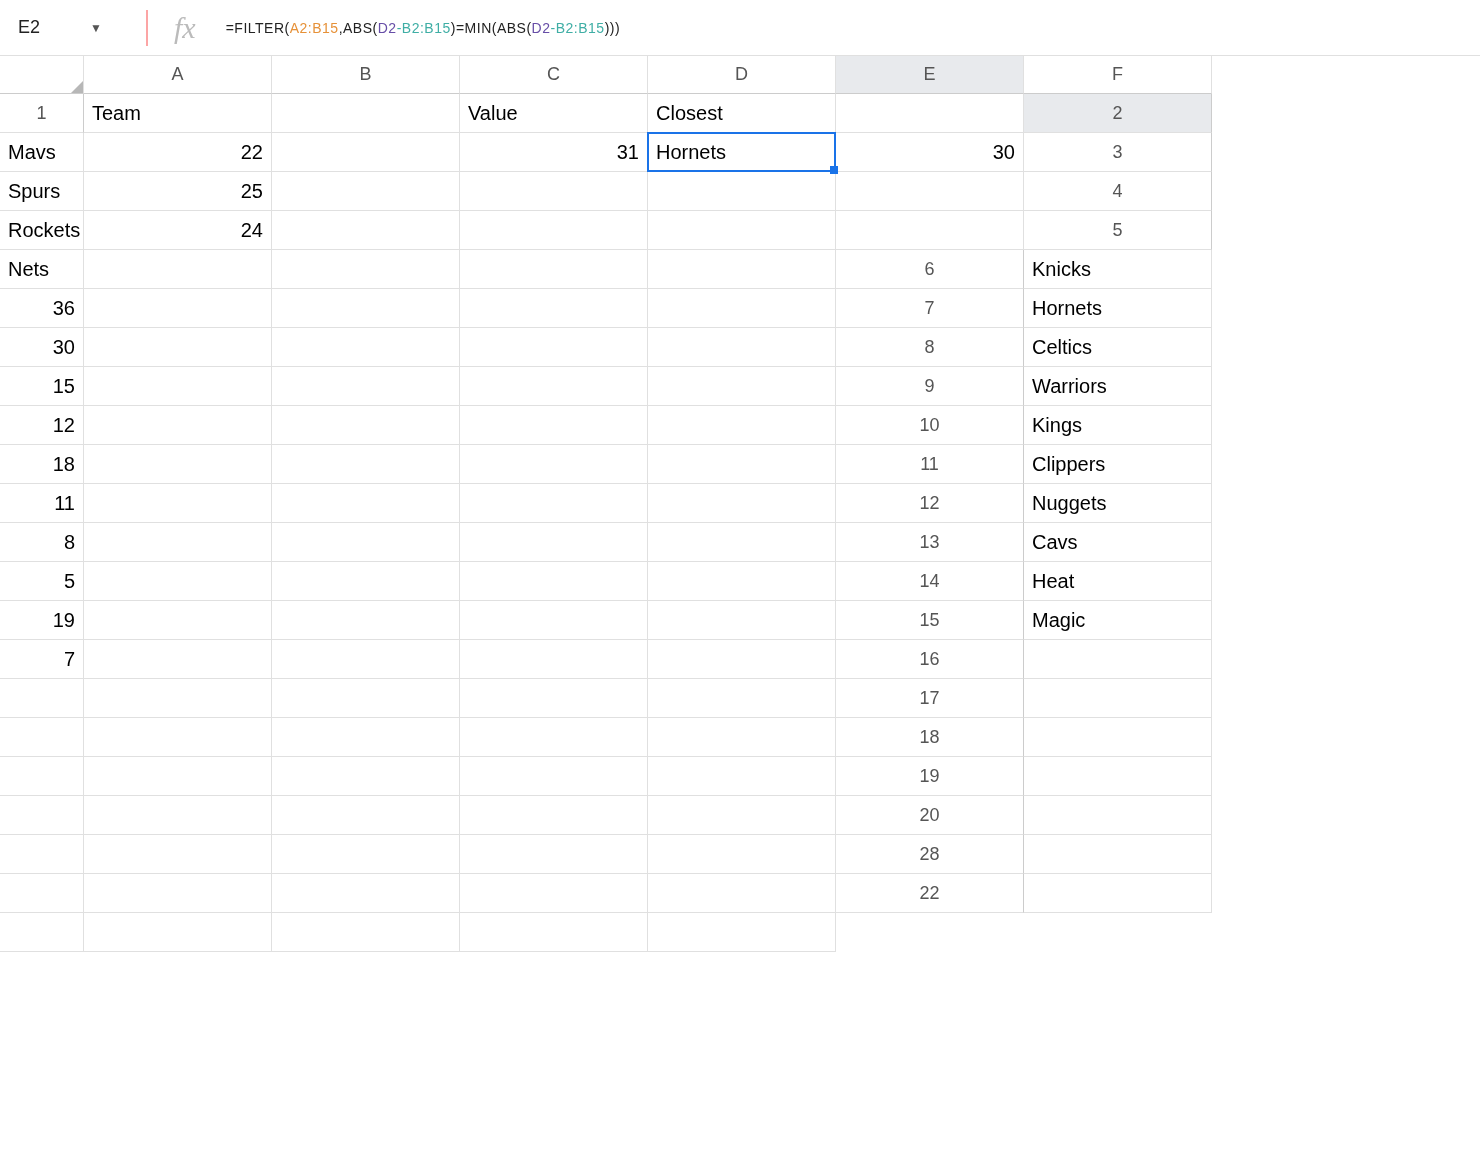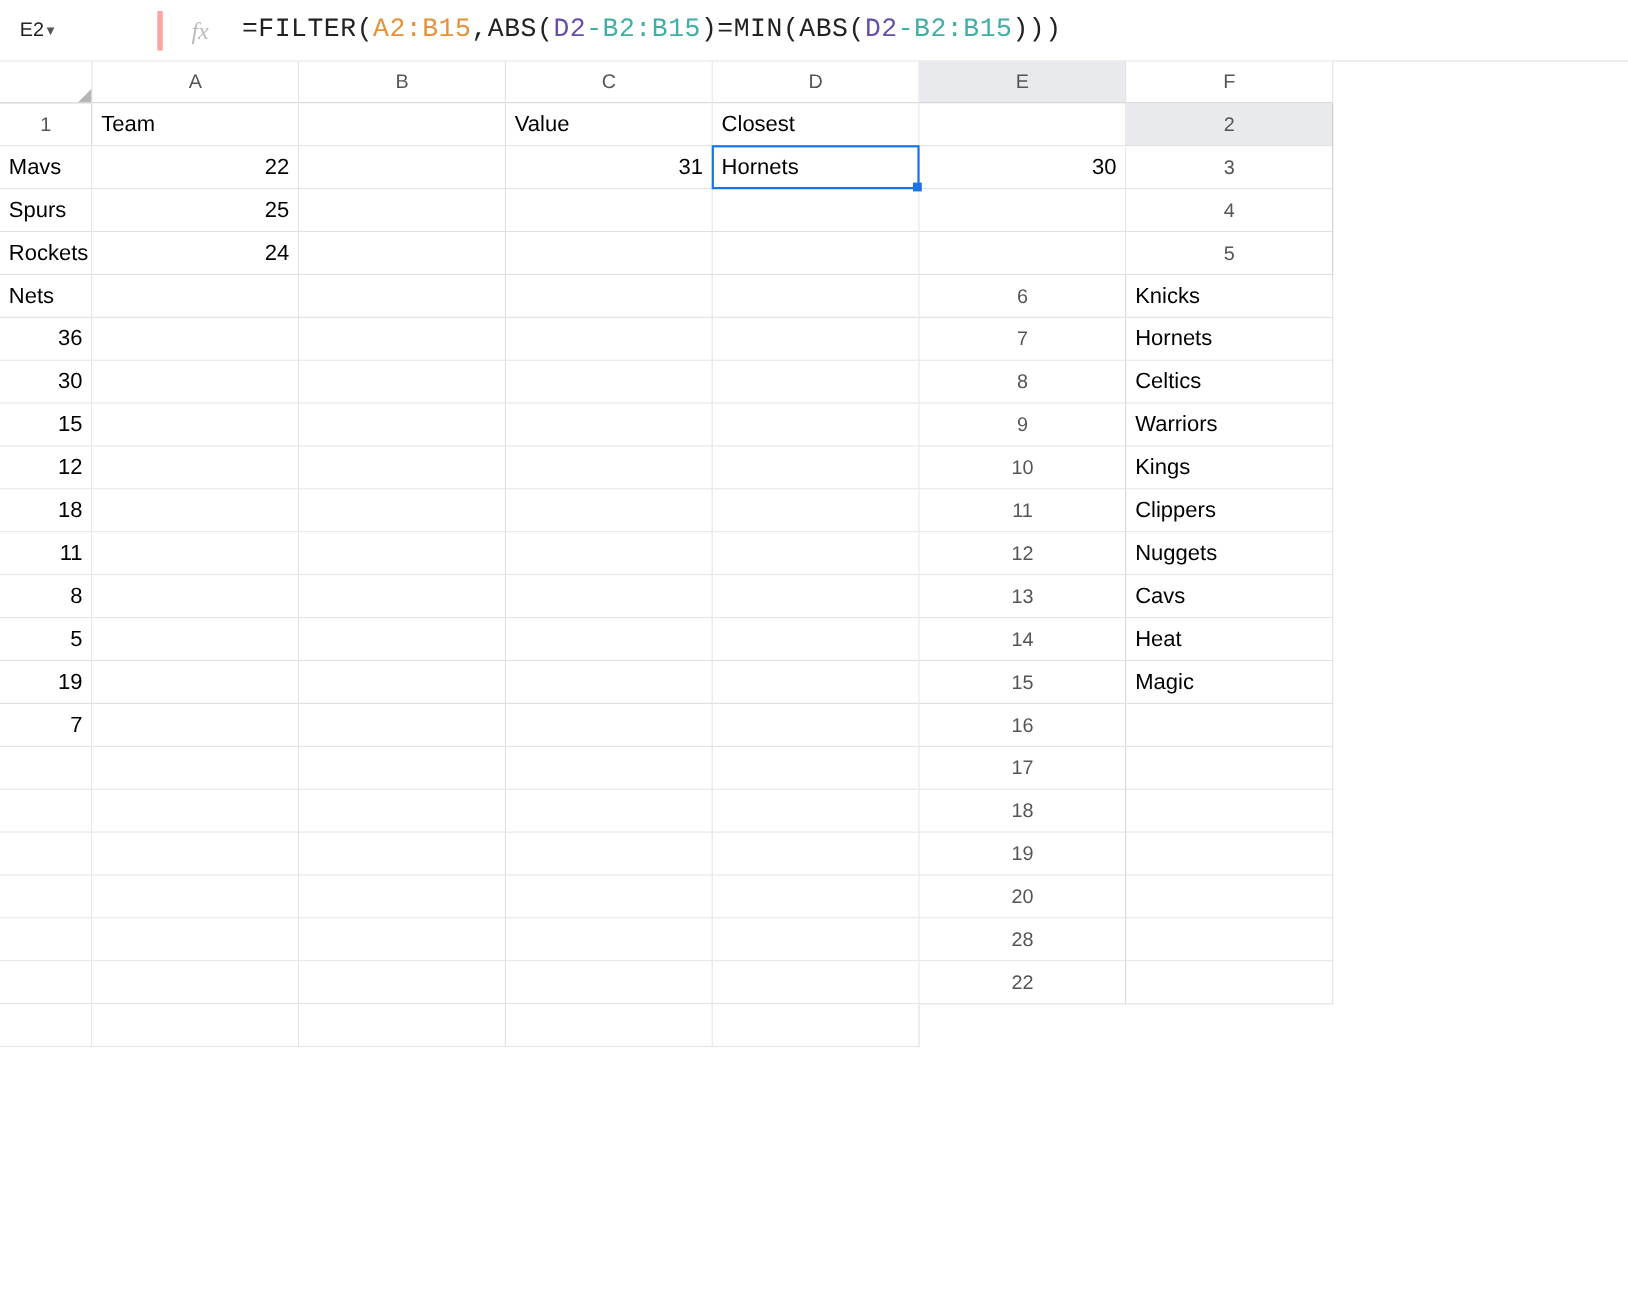--- a/index.html
+++ b/index.html
@@ -14,42 +14,43 @@
     display: flex;
     align-items: center;
     height: 56px;
     border-bottom: 1px solid #e0e0e0;
     padding: 0 8px;
     background: #fff;
   }
   .name-box {
     display: flex;
     align-items: center;
+    gap: 50px;
     padding: 0 10px;
     height: 36px;
     min-width: 140px;
     font-size: 18px;
     color: #222;
-    border-right: 5px solid #fca5a5;
+    border-right: 2px solid #fca5a5;
     margin-right: 20px;
   }
   .name-box-dropdown {
     color: #555;
     font-size: 12px;
   }
   .fx-label {
     font-style: italic;
-    font-size: 22px;
+    font-size: 30px;
     color: #bbb;
     font-family: "Times New Roman", serif;
     padding: 0 30px 0 6px;
   }
   .formula-input {
-    font-family: Liberation Mono, monospace;
-    font-size: 24px;
+    font-family: Liberation Sans, sans-serif;
+    font-size: 14px;
     color: #222;
     letter-spacing: 0.5px;
     white-space: pre;
   }
   .tok-fn { color: #222; }
   .tok-paren { color: #222; }
   .tok-range-a { color: #E69138; }
   .tok-range-b { color: #3FAEA5; }
   .tok-ref-d { color: #674EA7; }
   .tok-op { color: #3FAEA5; }

